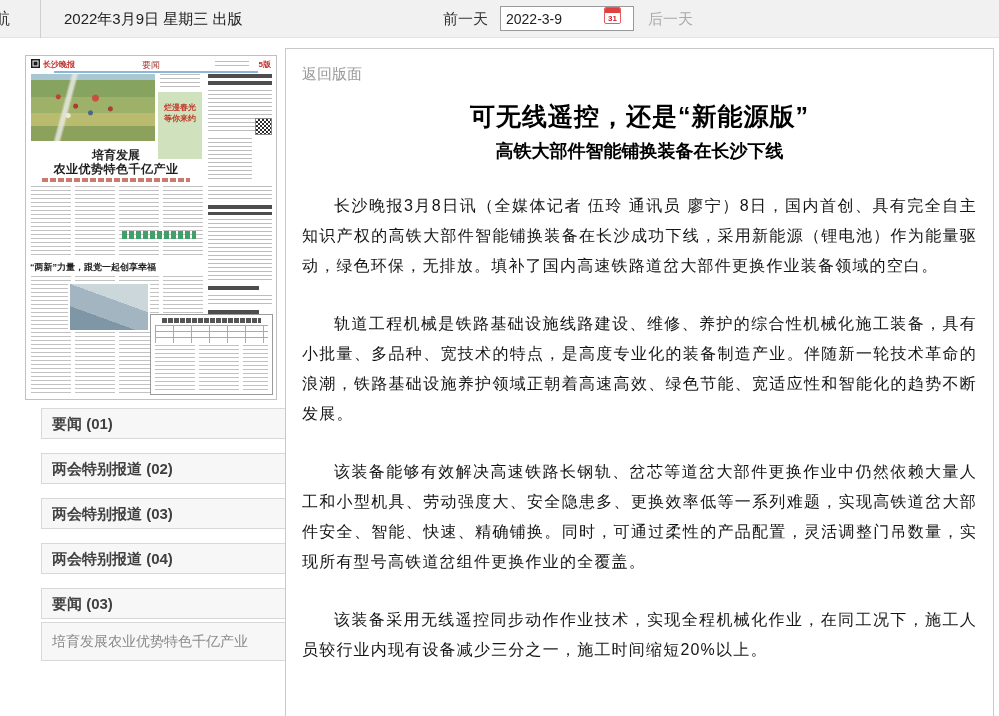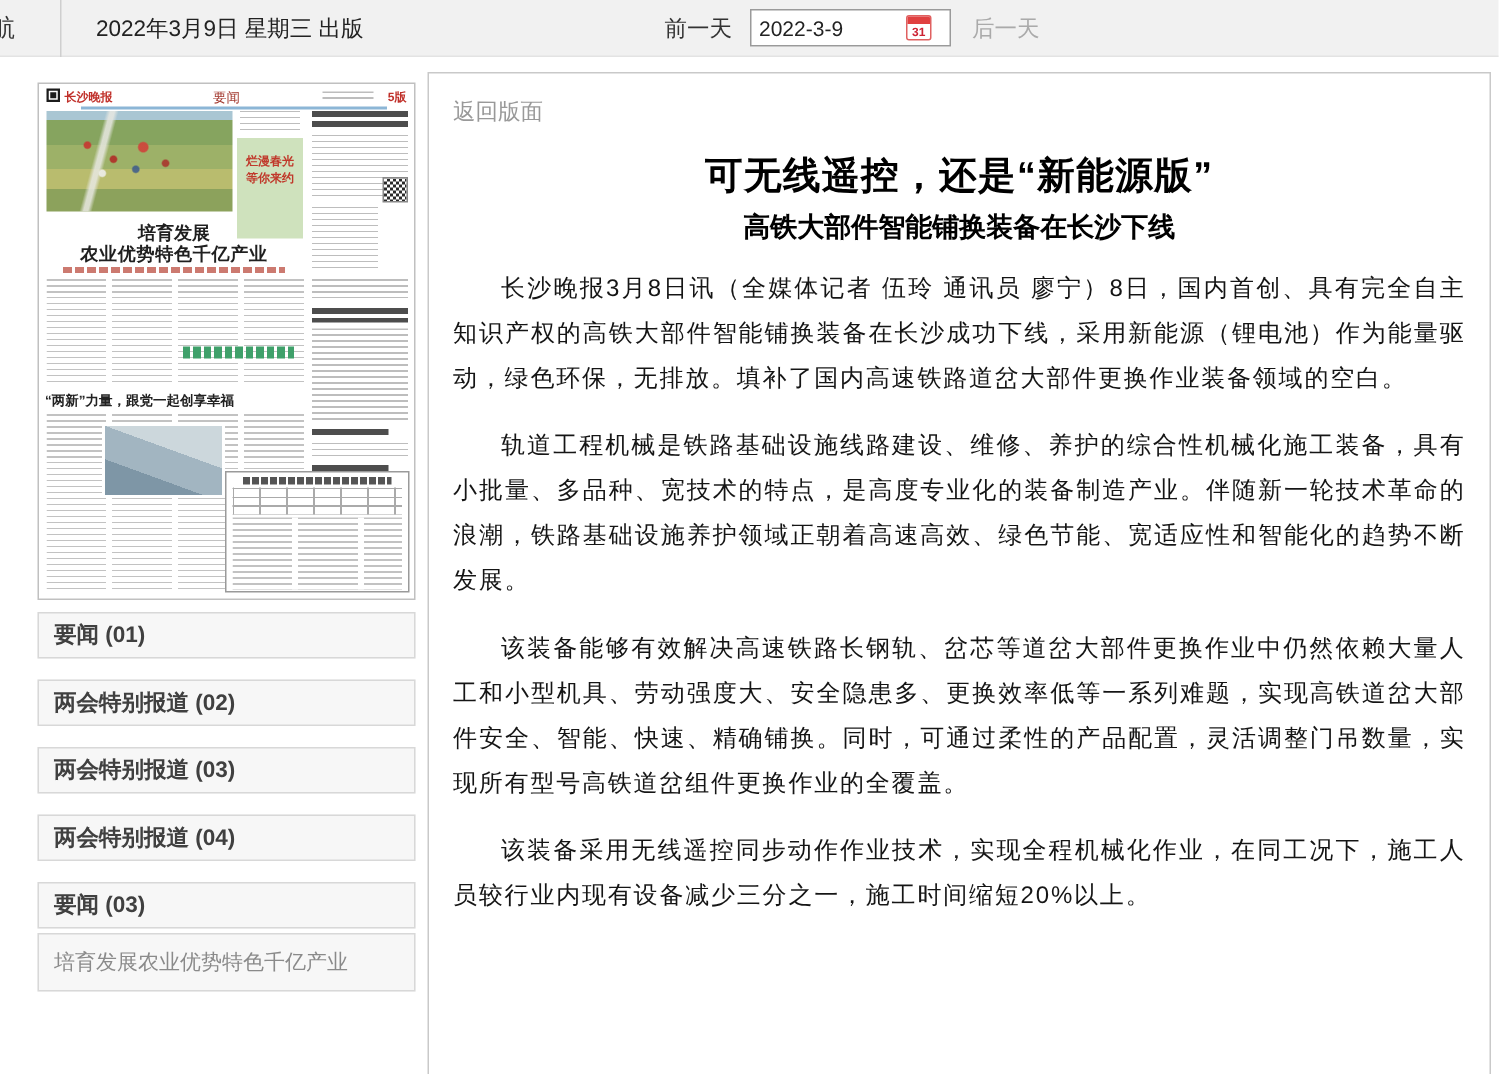--- a/index.html
+++ b/index.html
@@ -31,21 +31,21 @@
     font-size: 15px; color: #222;
   }
   .topbar-prev {
     position: absolute; left: 443px; top: 10px;
     font-size: 15px; color: #333; cursor: pointer;
   }
   .date-input-wrap {
     position: absolute; left: 500px; top: 6px;
     width: 134px; height: 25px;
     background: #fff; border: 1px solid #9a9a9a;
-    display: flex; align-items: center; padding: 0 3px;
+    display: flex; padding: 0 3px;
   }
   .date-input {
     border: none; outline: none; width: 100px;
     font-size: 14px; color: #222; background: transparent;
     font-family: "Liberation Sans", sans-serif;
   }
   .cal-icon {
     width: 17px; height: 17px;
     border: 1px solid #e06060; border-radius: 2px;
     background: #fff; position: relative; flex: 0 0 auto;
@@ -158,20 +158,21 @@
       repeating-linear-gradient(180deg, #aaa 0 1px, transparent 1px 6px); }
   .np-notice .nf { margin: 2px 4px 0; height: 48px; }
 
   
   .side-list { margin-top: 8px; }
   .side-item {
     width: 252px;
     border: 1px solid #d8d8d8;
     background: #f7f7f7;
     cursor: pointer;
+    margin-left: 16px;
   }
   .side-item.sec {
     height: 31px; line-height: 29px;
     padding-left: 10px; margin-top: 14px;
     font-size: 15px; font-weight: bold; color: #404040;
   }
   .side-item.sec:first-child { margin-top: 0; }
   .side-item.link {
     padding: 7px 10px; margin-top: 3px;
     font-size: 14px; color: #8a8a8a; line-height: 23px;
@@ -194,21 +195,21 @@
     margin-top: 16px; text-align: center;
     font-size: 25px; font-weight: bold; color: #000;
     letter-spacing: 1px;
   }
   .art-subtitle {
     margin-top: 6px; text-align: center;
     font-size: 18px; font-weight: bold; color: #000;
   }
   .art-body { margin-top: 4px; }
   .art-body p {
-    margin: 15px 0;
+    margin: 28px 0;
     font-size: 16px; line-height: 30px;
     color: #151515;
     letter-spacing: 1.2px;
     text-align: justify;
     text-indent: 2em;
   }
 </style>
 </head>
 <body>
 

